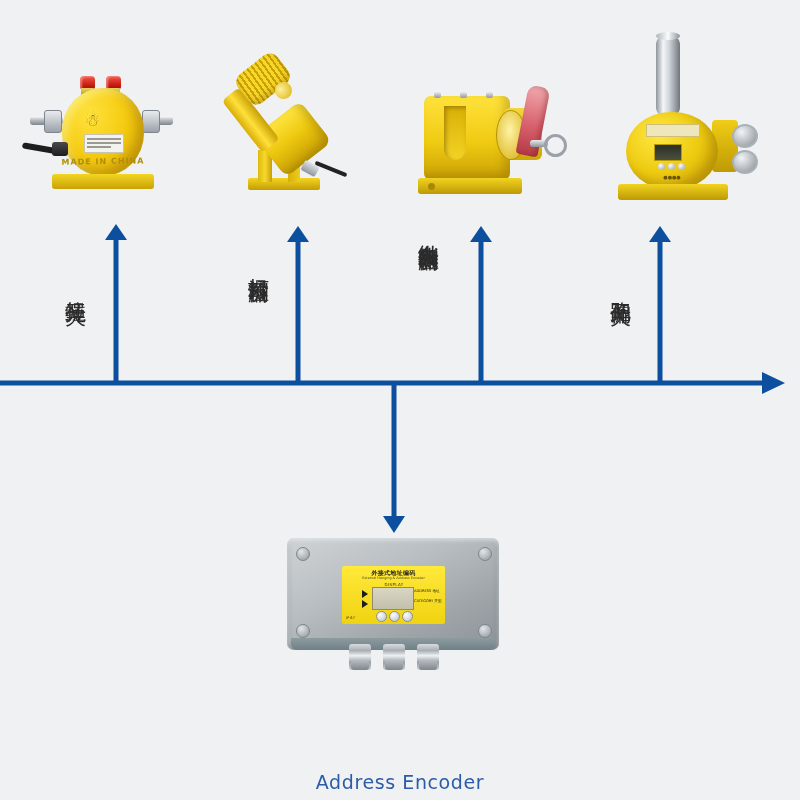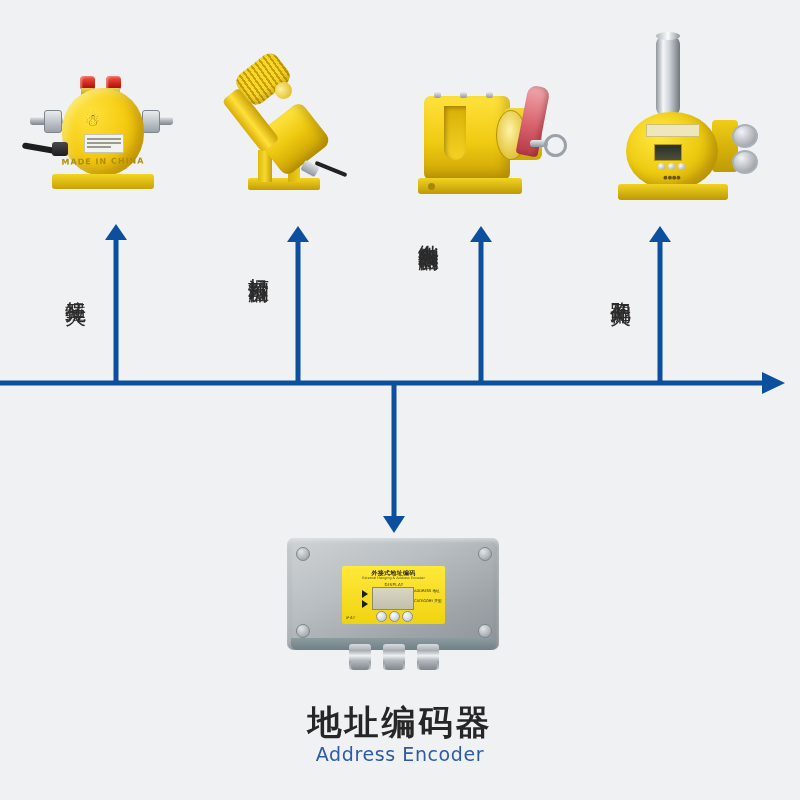--- a/index.html
+++ b/index.html
@@ -459,16 +459,15 @@
       <div class="enc-key" style="left:60px"></div>
 
       <div class="enc-ip">IP 67</div>
     </div>
 
     <div class="enc-gland" style="left:62px"></div>
     <div class="enc-gland" style="left:96px"></div>
     <div class="enc-gland" style="left:130px"></div>
   </div>
 
-  <div class="cap-cn" style="left:0;top:700px">地址编码器</div>
-  <div class="cap-en" style="left:0;top:743px">Address Encoder</div>
+  <div class="cap-en" style="left:0;top:771px">Address Encoder</div>
 
 </div>
 
 </body></html>

